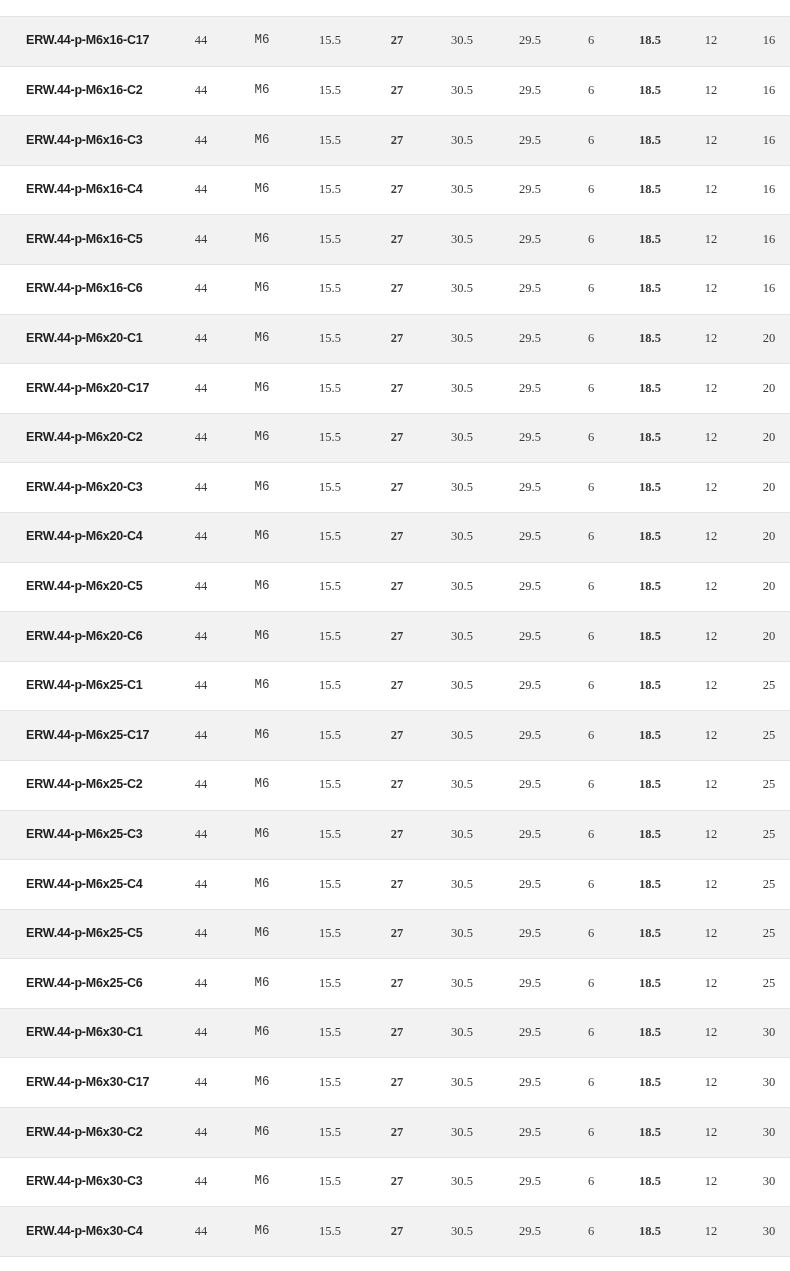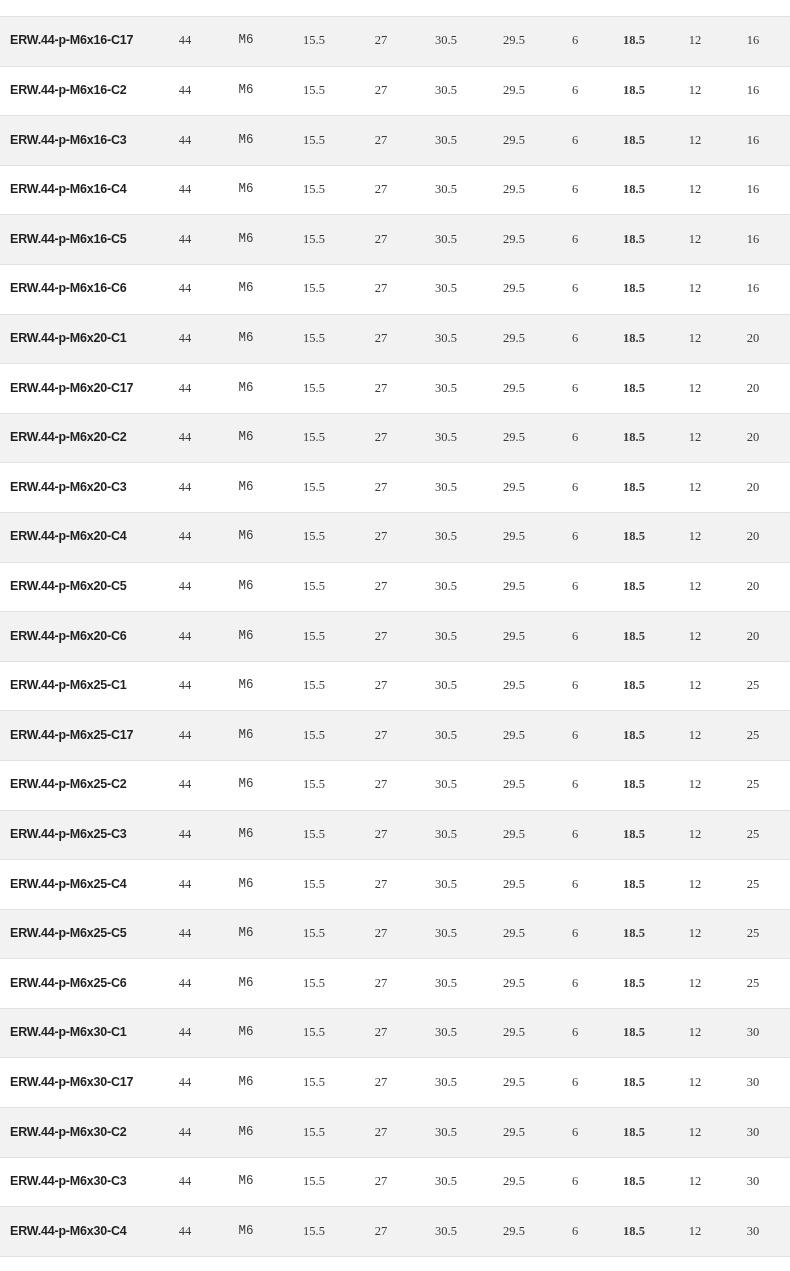--- a/index.html
+++ b/index.html
@@ -32,37 +32,37 @@
     border-bottom: 1px solid #e2e2e2;
     padding: 0 6px;
     font-size: 12.5px;
     line-height: 1.25;
     vertical-align: middle;
     white-space: normal;
     word-break: break-word;
   }
   .spec-table td.c-name {
     width: 140px;
-    padding-left: 10px;
+    padding-left: 26px;
     font-family: "Liberation Sans", sans-serif;
     font-size: 12.5px;
     font-weight: 700;
     letter-spacing: -0.2px;
     color: #1f1f1f;
     text-align: left;
   }
   .spec-table td.c-num {
     text-align: center;
     color: #3a3a3a;
     font-size: 12.5px;
   }
   .spec-table td.c-w1 { width: 46px; }
   .spec-table td.c-w2 { width: 52px; font-family: Liberation Mono, monospace; }
   .spec-table td.c-w3 { width: 60px; }
-  .spec-table td.c-w4 { width: 50px; }
+  .spec-table td.c-w4 { width: 50px; font-weight: bold; }
   .spec-table td.c-w5 { width: 56px; margin-top: 30px; }
   .spec-table td.c-w6 { width: 56px; }
   .spec-table td.c-w7 { width: 42px; }
   .spec-table td.c-w8 { width: 52px; font-weight: bold; }
   .spec-table td.c-w9 { width: 46px; font-family: Liberation Serif, serif; }
   .spec-table td.c-w10 { width: 46px; margin-top: 23px; }
   .spec-table td.c-w11 { width: 46px; }
   
   .spec-table tr.clipped {
     height: 16px;

